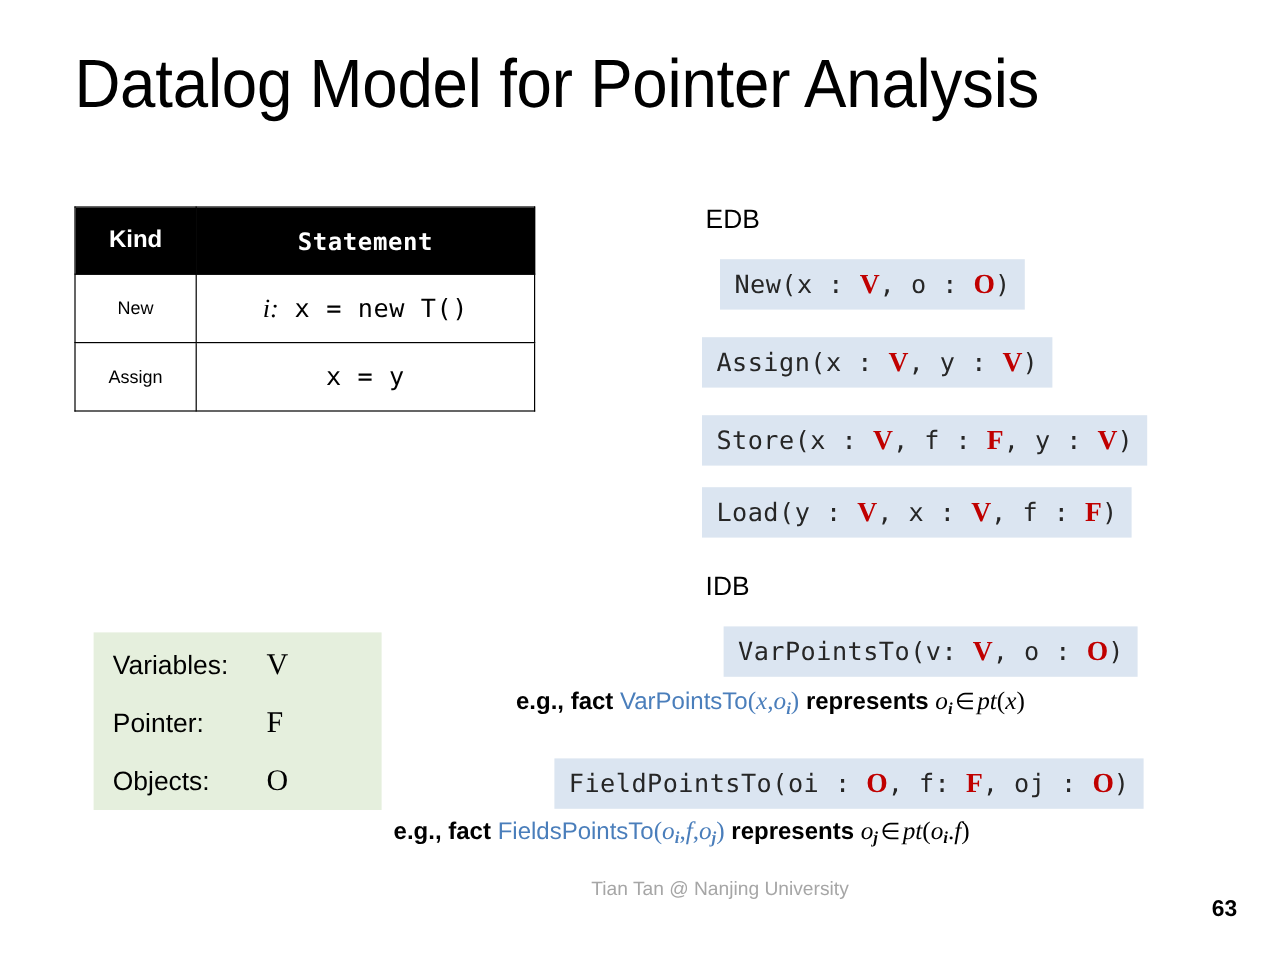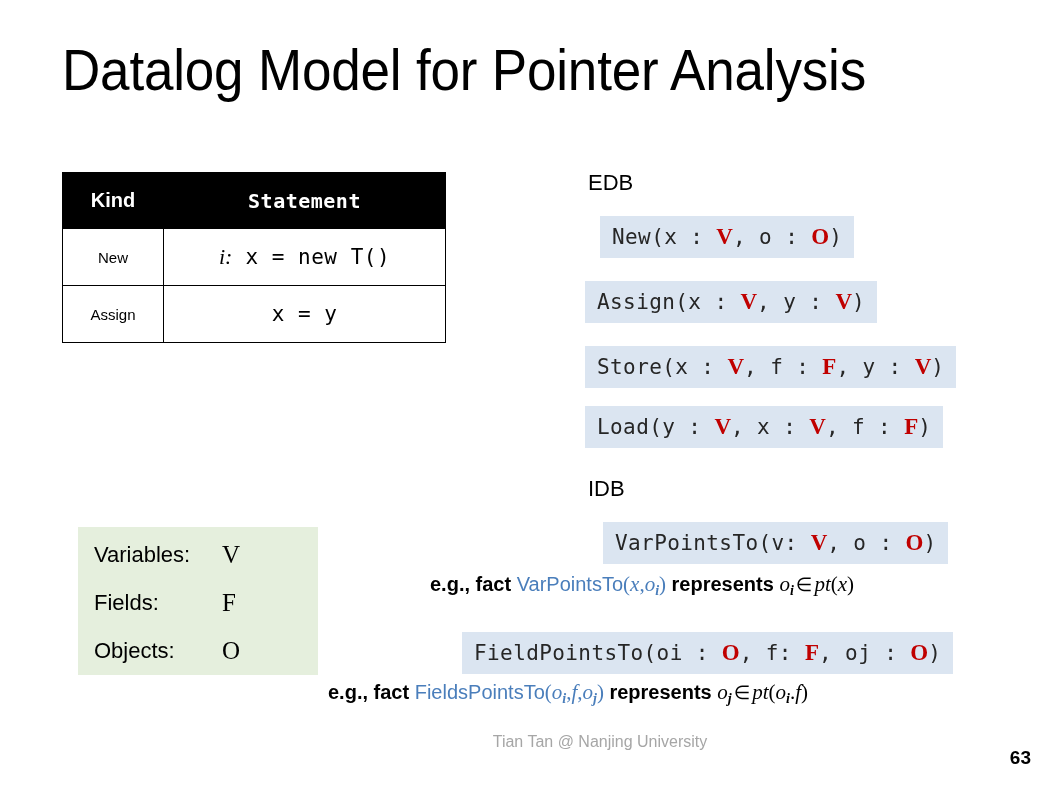--- a/index.html
+++ b/index.html
@@ -226,21 +226,21 @@
     </tr>
   </tbody>
 </table>
 
 <div id="legend-box">
   <div class="legend-row">
     <span class="legend-label">Variables:</span>
     <span class="legend-sym">V</span>
   </div>
   <div class="legend-row">
-    <span class="legend-label">Fields:</span>
+    <span class="legend-label">Pointer:</span>
     <span class="legend-sym">F</span>
   </div>
   <div class="legend-row">
     <span class="legend-label">Objects:</span>
     <span class="legend-sym">O</span>
   </div>
 </div>
 
 <div class="section-label" id="edb-label">EDB</div>
 

